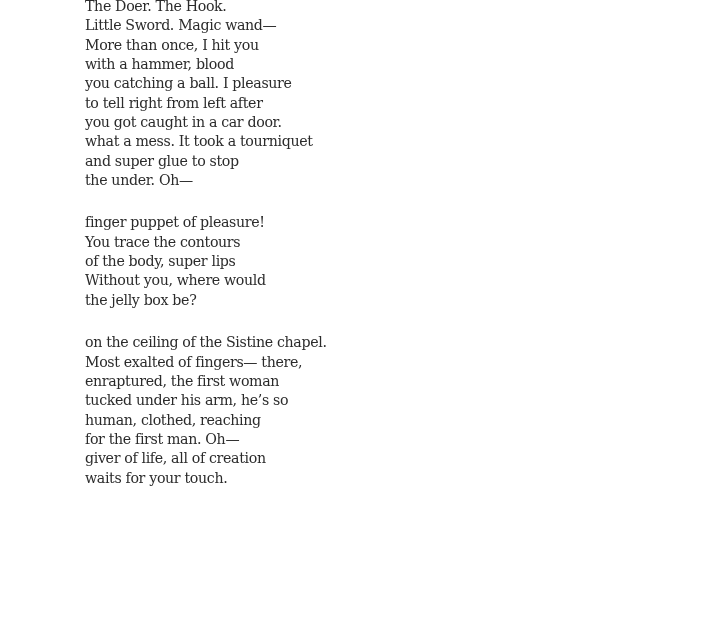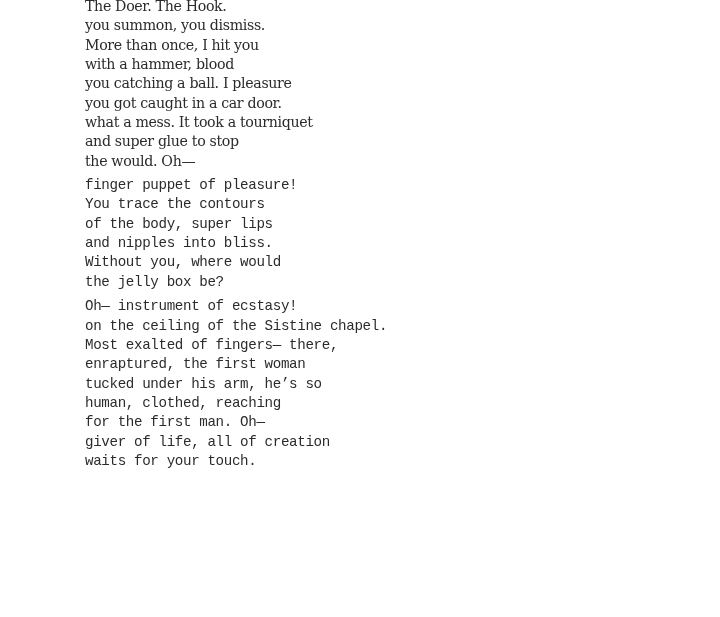--- a/index.html
+++ b/index.html
@@ -21,53 +21,51 @@
       font-size: 14.2px;
       line-height: 19.35px;
       color: #2b2b2b;
       letter-spacing: -0.35px;
       word-spacing: 0px;
     }
     .stanza {
       margin: 0;
     }
     .stanza + .stanza {
-      margin-top: 5px;
-      font-family: Liberation Mono, monospace;
+      margin-top: 23px;
     }
     .line {
       display: block;
       white-space: nowrap;
     }
   </style>
 </head>
 <body>
 
 <div class="poem">
   <div class="stanza">
     <span class="line">The Doer. The Hook.</span>
-    <span class="line">you summon, you dismiss.</span>
+    <span class="line">Little Sword. Magic wand—</span>
     <span class="line">More than once, I hit you</span>
     <span class="line">with a hammer, blood</span>
     <span class="line">you catching a ball. I pleasure</span>
+    <span class="line">to tell right from left after</span>
     <span class="line">you got caught in a car door.</span>
     <span class="line">what a mess. It took a tourniquet</span>
     <span class="line">and super glue to stop</span>
-    <span class="line">the would. Oh—</span>
+    <span class="line">the under. Oh—</span>
   </div>
   <div class="stanza">
     <span class="line">finger puppet of pleasure!</span>
     <span class="line">You trace the contours</span>
     <span class="line">of the body, super lips</span>
-    <span class="line">and nipples into bliss.</span>
     <span class="line">Without you, where would</span>
     <span class="line">the jelly box be?</span>
   </div>
   <div class="stanza">
-    <span class="line">Oh— instrument of ecstasy!</span>
     <span class="line">on the ceiling of the Sistine chapel.</span>
     <span class="line">Most exalted of fingers— there,</span>
     <span class="line">enraptured, the first woman</span>
     <span class="line">tucked under his arm, he’s so</span>
     <span class="line">human, clothed, reaching</span>
     <span class="line">for the first man. Oh—</span>
     <span class="line">giver of life, all of creation</span>
     <span class="line">waits for your touch.</span>
   </div>
 </div>

